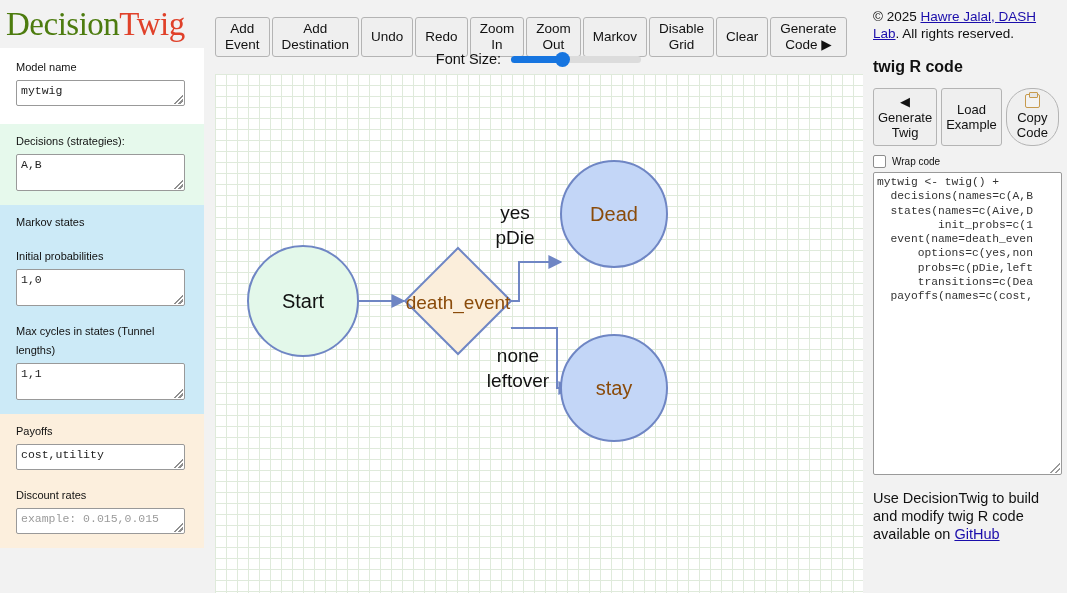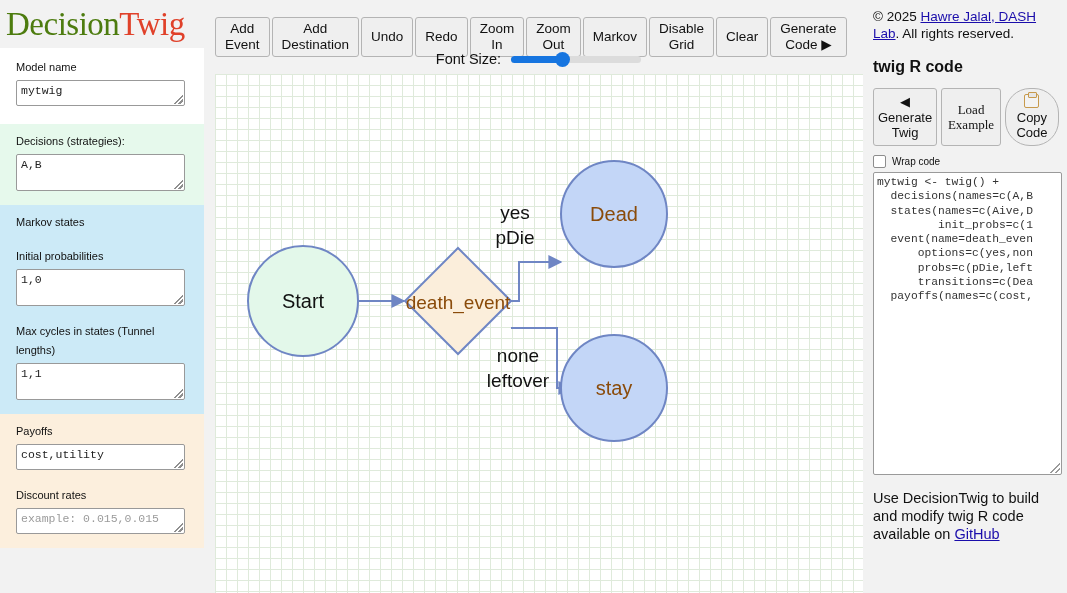--- a/index.html
+++ b/index.html
@@ -204,21 +204,21 @@
     padding: 5px 4px;
     height: 58px;
     display: flex;
     flex-direction: column;
     align-items: center;
     justify-content: center;
     cursor: pointer;
     white-space: pre-line;
   }
   #btn-generate-twig { width: 68px; }
-  #btn-load-example  { width: 64px; font-family: Liberation Serif, serif; }
+  #btn-load-example  { width: 64px; }
   #btn-copy-code     { width: 58px; border-radius: 25px; }
   .rbtn .glyph { font-size: 13px; line-height: 14px; margin-bottom: 1px; }
   .clip-icon {
     width: 15px; height: 16px;
     border: 1.6px solid #c79a4d;
     border-radius: 2px;
     background: #f3f3f3;
     position: relative;
     margin-bottom: 2px;
   }

